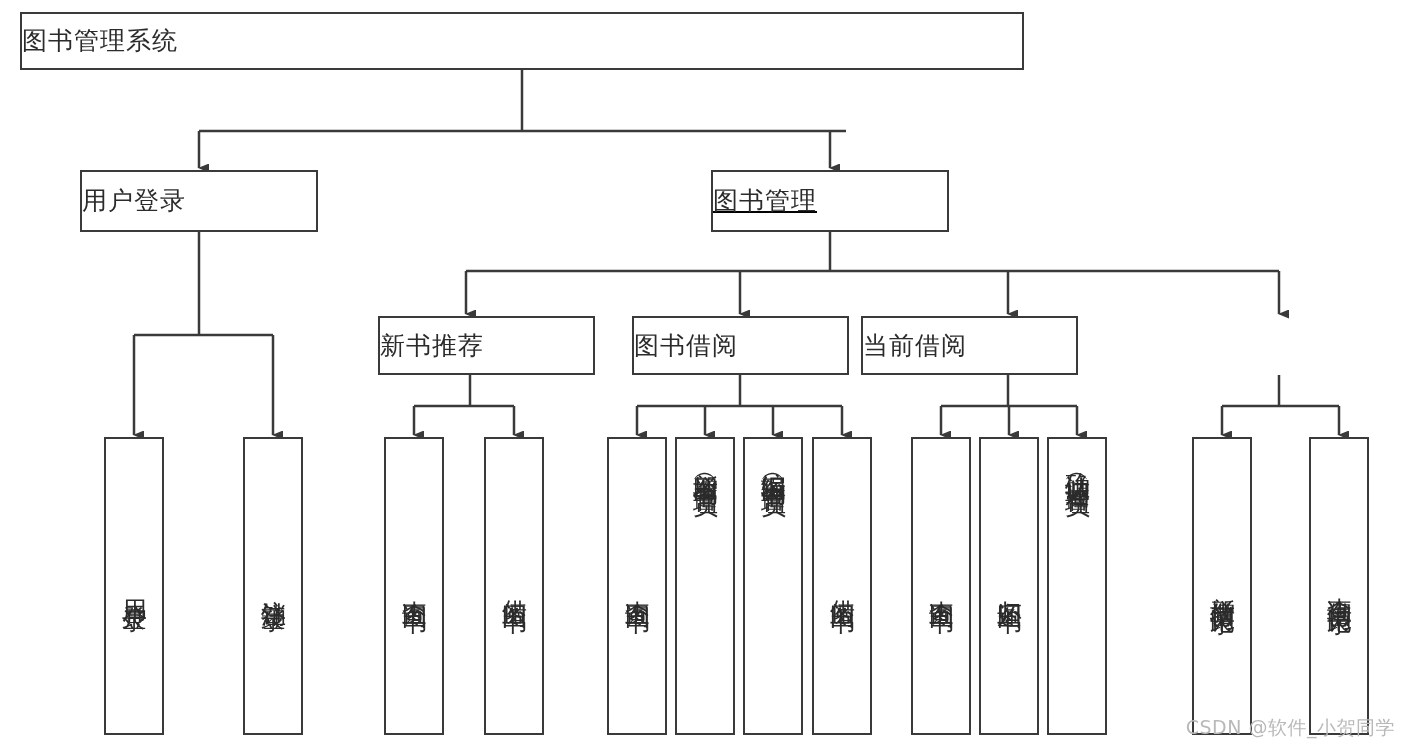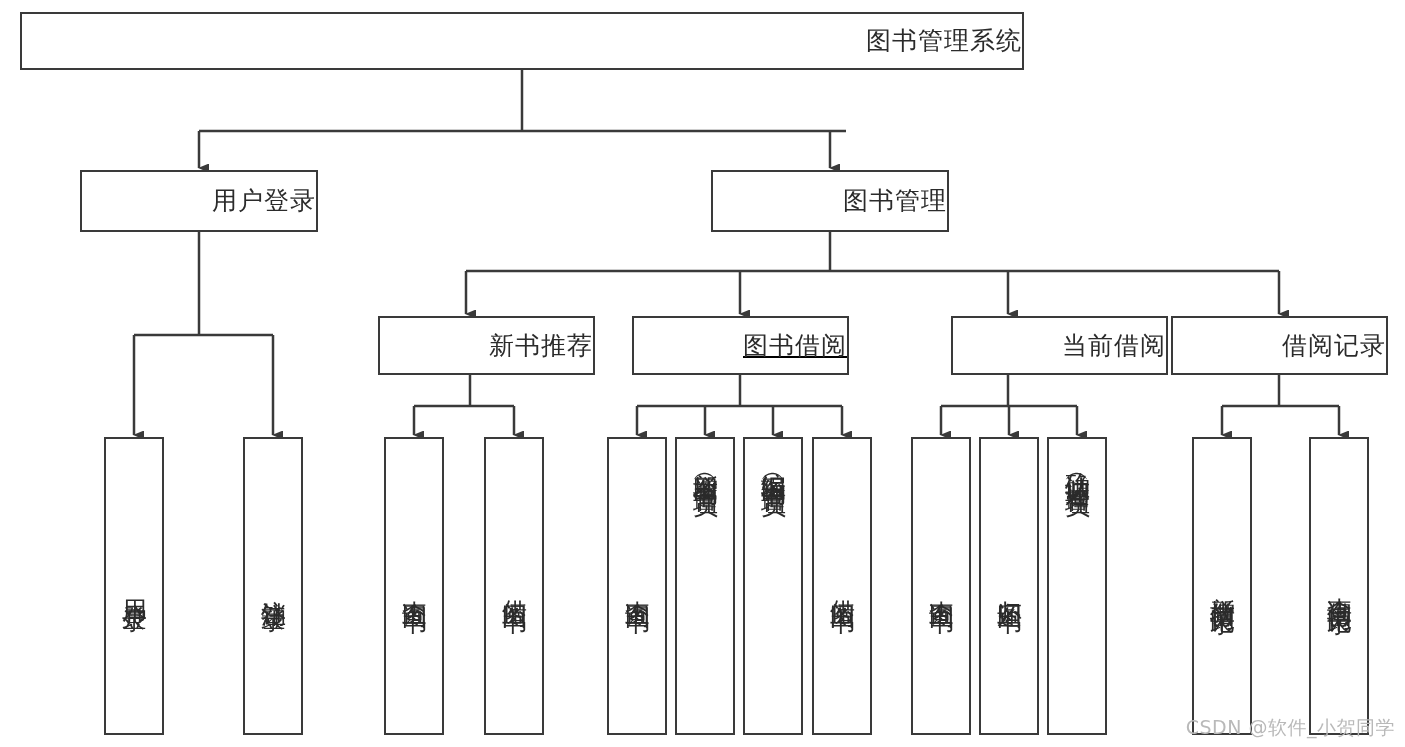--- a/index.html
+++ b/index.html
@@ -26,21 +26,21 @@
     height: 747px;
     pointer-events: none;
   }
   .node {
     position: absolute;
     box-sizing: border-box;
     background: #ffffff;
     border: 2.5px solid #3a3a3a;
     display: flex;
     align-items: center;
-    justify-content: flex-end;
+    justify-content: flex-start;
     z-index: 2;
   }
   .node-label {
     color: #2b2b2b;
     white-space: nowrap;
     line-height: 1.12;
   }
   .node.horizontal .node-label {
     font-size: 25px;
     letter-spacing: 1px;
@@ -128,35 +128,32 @@
     </g>
   </svg>
 
   <div class="node horizontal" style="left:20px; top:12px; width:1004px; height:58px;">
     <span class="node-label">图书管理系统</span>
   </div>
 
   <div class="node horizontal" style="left:80px; top:170px; width:238px; height:62px;">
     <span class="node-label">用户登录</span>
   </div>
-  <div class="node horizontal" style="left:711px; top:170px; width:238px; height:62px;">
+  <div class="node horizontal" style="left:711px; top:170px; width:238px; height:62px;text-decoration:underline;">
     <span class="node-label">图书管理</span>
   </div>
 
   <div class="node horizontal" style="left:362px; top:316px; width:217px; height:59px;margin-left:16px;">
     <span class="node-label">新书推荐</span>
   </div>
-  <div class="node horizontal" style="left:632px; top:316px; width:217px; height:59px;text-decoration:underline;">
+  <div class="node horizontal" style="left:632px; top:316px; width:217px; height:59px;">
     <span class="node-label">图书借阅</span>
   </div>
-  <div class="node horizontal" style="left:951px; top:316px; width:217px; height:59px;">
+  <div class="node horizontal" style="left:861px; top:316px; width:217px; height:59px;">
     <span class="node-label">当前借阅</span>
-  </div>
-  <div class="node horizontal" style="left:1171px; top:316px; width:217px; height:59px;">
-    <span class="node-label">借阅记录</span>
   </div>
 
   <div class="node vertical centered" style="left:104px; top:437px; width:60px; height:298px;">
     <span class="node-label">用户登录</span>
   </div>
   <div class="node vertical centered" style="left:243px; top:437px; width:60px; height:298px;">
     <span class="node-label">注销登录</span>
   </div>
 
   <div class="node vertical centered" style="left:384px; top:437px; width:60px; height:298px;">

